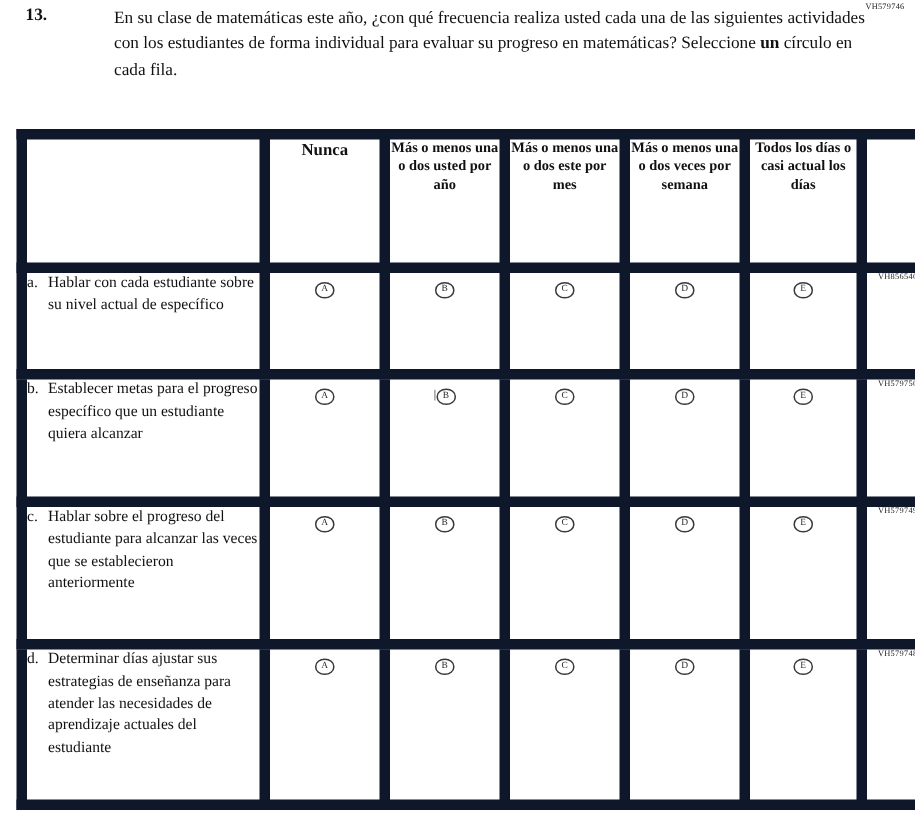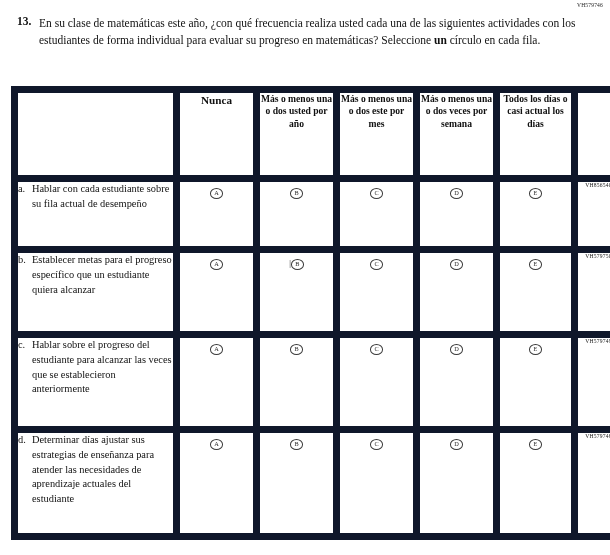--- a/index.html
+++ b/index.html
@@ -24,39 +24,40 @@
     position: absolute;
     top: 2px;
     right: 7px;
     font-family: "Liberation Serif", serif;
     font-size: 5.5px;
     letter-spacing: 0.2px;
     color: #1a1a1a;
   }
   .question {
     position: absolute;
-    top: 15px;
+    top: 4px;
     left: 17px;
     width: 560px;
     display: flex;
     align-items: flex-start;
   }
   .q-num {
     font-weight: bold;
     font-size: 11.5px;
     width: 22px;
     flex: 0 0 22px;
     text-align: left;
     padding-top: 0px;
   }
   .q-text {
     font-size: 11.5px;
     line-height: 1.52;
     flex: 1 1 auto;
     text-align: left;
+    margin-left: 37px;
   }
   .q-text b { font-weight: bold; }
 
   table.grid {
     position: absolute;
     top: 86px;
     left: 11px;
     width: 588px;
     border-collapse: collapse;
     table-layout: fixed;
@@ -173,21 +174,21 @@
         <th>Más o menos una o dos veces por semana</th>
         <th>Todos los días o casi actual los días</th>
         <th></th>
       </tr>
     </thead>
     <tbody>
       <tr class="row-a">
         <td class="item-cell">
           <div class="item-inner">
             <span class="item-letter">a.</span>
-            <span class="item-text">Hablar con cada estudiante sobre su fila actual de desempeño</span>
+            <span class="item-text">Hablar con cada estudiante sobre su nivel actual de específico</span>
           </div>
         </td>
         <td class="bub-cell"><span class="bubble">A</span></td>
         <td class="bub-cell"><span class="bubble">B</span></td>
         <td class="bub-cell"><span class="bubble">C</span></td>
         <td class="bub-cell"><span class="bubble">D</span></td>
         <td class="bub-cell"><span class="bubble">E</span></td>
         <td class="id-cell">VH856540</td>
       </tr>
 

